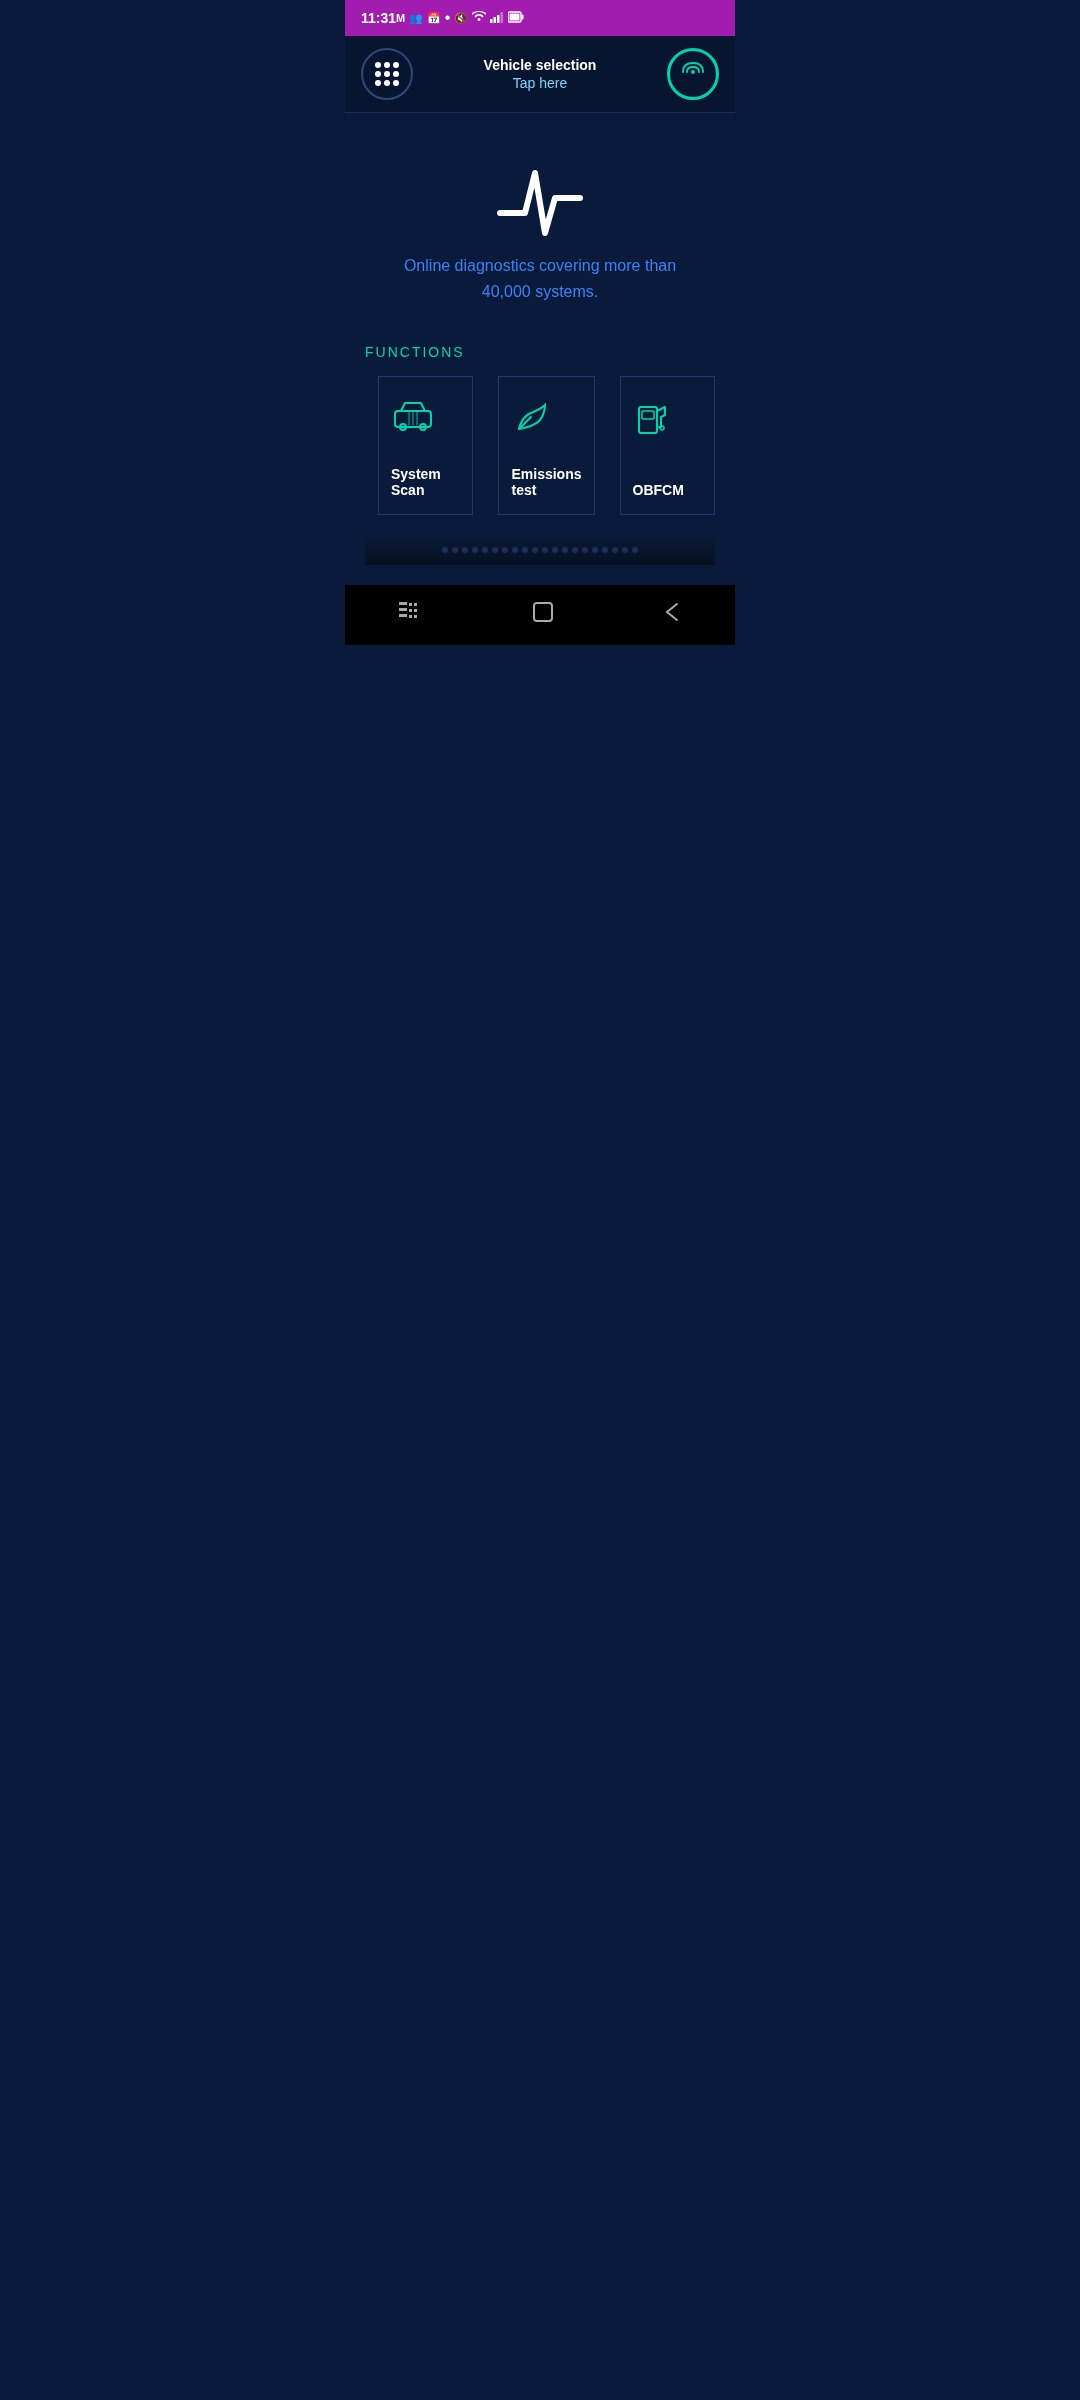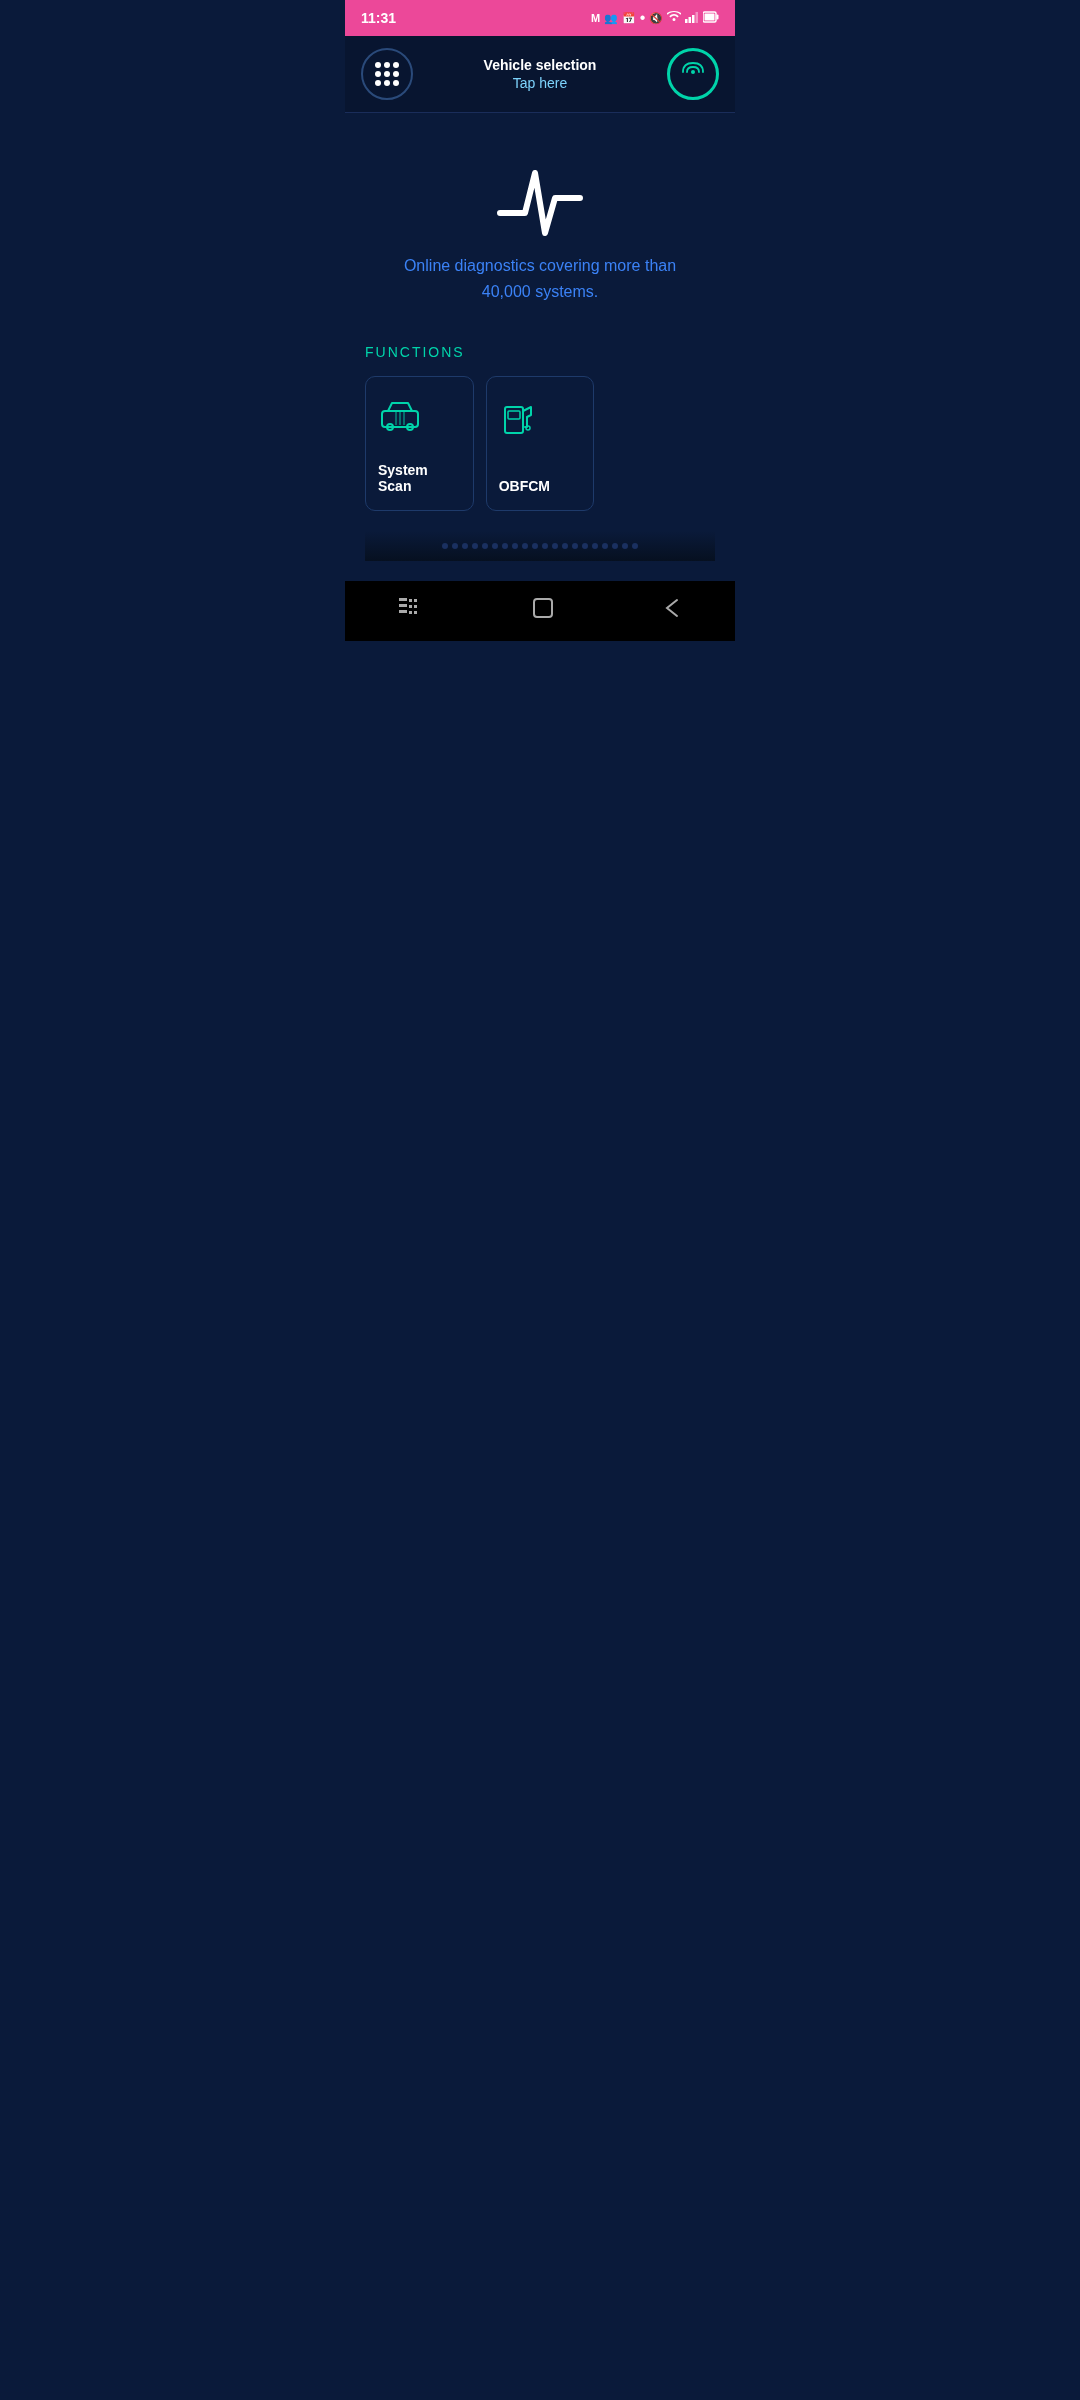--- a/index.html
+++ b/index.html
@@ -11,24 +11,24 @@
       background-color: #0a1a3a;
       font-family: 'Arial', sans-serif;
       color: white;
       overflow-x: hidden;
       margin: 0 auto;
     }
 
     
     .status-bar {
       display: flex;
-      justify-content: space-between;
+      justify-content: flex-start;
       align-items: center;
       padding: 8px 16px;
-      background-color: #ec4899;
+      background-color: #a21caf;
       height: 36px;
     }
 
     .status-time {
       font-size: 14px;
       font-weight: bold;
       color: white;
     }
 
     .status-icons {
@@ -157,28 +157,29 @@
 
     .functions-grid {
       display: grid;
       grid-template-columns: repeat(3, 1fr);
       gap: 12px;
       margin-bottom: 12px;
     }
 
     .function-card {
       border: 1px solid #1e3a6a;
-      border-radius: 10px;
+      border-radius: 0;
       padding: 20px 12px 16px;
       display: flex;
       flex-direction: column;
       align-items: flex-start;
       cursor: pointer;
       background: transparent;
       min-height: 130px;
+      margin-left: 13px;
     }
 
     .function-icon {
       font-size: 36px;
       color: #00d4aa;
       margin-bottom: auto;
     }
 
     .function-label {
       font-size: 14px;
@@ -333,20 +334,29 @@
             <circle cx="32" cy="30" r="3" stroke="#00d4aa" stroke-width="2" fill="none"></circle>
 
             <line x1="18" y1="14" x2="18" y2="28" stroke="#00d4aa" stroke-width="1.5" opacity="0.6"></line>
             <line x1="22" y1="14" x2="22" y2="28" stroke="#00d4aa" stroke-width="1.5" opacity="0.6"></line>
             <line x1="26" y1="14" x2="26" y2="28" stroke="#00d4aa" stroke-width="1.5" opacity="0.6"></line>
           </svg>
         </span>
         <span class="function-label">System Scan</span>
       </div>
 
+      <div class="function-card">
+        <span class="function-icon">
+          <svg width="40" height="40" viewBox="0 0 40 40" fill="none">
+            <path d="M8 32 C8 32 10 20 20 16 C30 12 34 8 34 8 C34 8 34 18 28 24 C22 30 8 32 8 32Z" stroke="#00d4aa" stroke-width="2" fill="none"></path>
+            <path d="M8 32 L20 20" stroke="#00d4aa" stroke-width="2" stroke-linecap="round"></path>
+          </svg>
+        </span>
+        <span class="function-label">Emissions test</span>
+      </div>
 
       <div class="function-card">
         <span class="function-icon">
           <svg width="40" height="40" viewBox="0 0 40 40" fill="none">
 
             <rect x="6" y="10" width="18" height="26" rx="2" stroke="#00d4aa" stroke-width="2" fill="none"></rect>
             <rect x="9" y="14" width="12" height="8" rx="1" stroke="#00d4aa" stroke-width="1.5" fill="none"></rect>
 
             <path d="M24 14 L32 10 L32 18 L28 20 L28 30 L26 30" stroke="#00d4aa" stroke-width="2" fill="none" stroke-linecap="round" stroke-linejoin="round"></path>
             <circle cx="29" cy="31" r="2" stroke="#00d4aa" stroke-width="1.5" fill="none"></circle>

